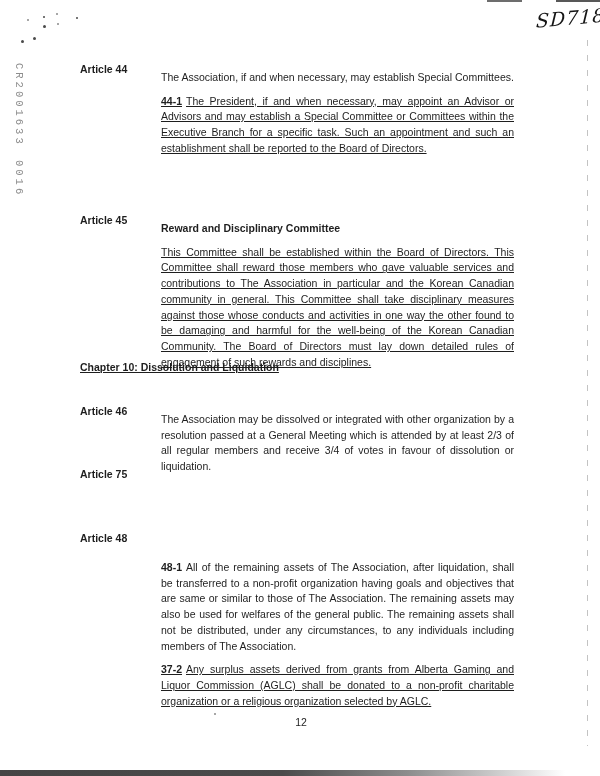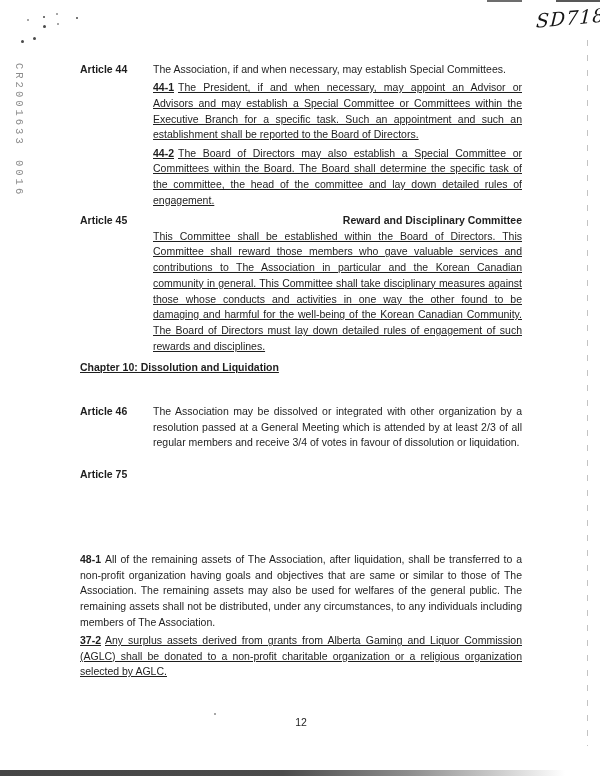--- a/index.html
+++ b/index.html
@@ -5,24 +5,24 @@
   html,body { margin:0; padding:0; background:#e9e9e9; }
   .page {
     position:relative; width:600px; height:776px; background:#ffffff;
     font-family:"Liberation Sans", sans-serif; color:#1e1e1e; overflow:hidden;
     margin:0 auto;
   }
   
   .article { position:absolute; left:80px; width:442px; display:flex; }
   .label { flex:none; width:73px; font-weight:bold; font-size:10.5px; line-height:15.7px; }
   .body  { flex:1; font-size:10.5px; line-height:15.7px; }
-  .para  { margin:0; }
+  .para  { margin:8px; }
   .para + .para { margin-top:2.5px;text-decoration:underline; }
   .just  { text-align:justify; }
-  .head  { font-weight:bold;text-align:right; }
+  .head  { font-weight:bold; }
   .pf    { margin-right:4px; }
   .body48 { padding-top:21px; }
   .chapter {
     position:absolute; left:80px; width:442px; top:361px; text-align:left;
     font-weight:bold; font-size:10.5px; text-decoration:underline;
   }
   .pagenum { position:absolute; left:80px; width:442px; top:716px; text-align:center; font-size:10.5px; }
   
   .handwritten {
     position:absolute; top:6px; left:536px; color:#151515;
@@ -74,21 +74,20 @@
 
   <div class="handwritten">SD7186</div>
 
   <div class="stamp"><span>CR2001633</span><span class="stamp-suffix">0016</span></div>
 
   <section class="article" style="top:62px">
     <div class="label">Article 44</div>
     <div class="body">
       <p class="para"><span>The Association, if and when necessary, may establish Special Committees.</span></p>
       <p class="para just"><b class="pf">44-1</b><span>The President, if and when necessary, may appoint an Advisor or Advisors and may establish a Special Committee or Committees within the Executive Branch for a specific task. Such an appointment and such an establishment shall be reported to the Board of Directors.</span></p>
-      <p class="para just"><b class="pf">44-2</b><span>The Board of Directors may also establish a Special Committee or Committees within the Board. The Board shall determine the specific task of the committee, the head of the committee and lay down detailed rules of engagement.</span></p>
     </div>
   </section>
 
   <section class="article" style="top:213px">
     <div class="label">Article 45</div>
     <div class="body">
       <p class="para head">Reward and Disciplinary Committee</p>
       <p class="para just" style="margin-top:0"><span>This Committee shall be established within the Board of Directors. This Committee shall reward those members who gave valuable services and contributions to The Association in particular and the Korean Canadian community in general. This Committee shall take disciplinary measures against those whose conducts and activities in one way the other found to be damaging and harmful for the well-being of the Korean Canadian Community. The Board of Directors must lay down detailed rules of engagement of such rewards and disciplines.</span></p>
     </div>
   </section>
@@ -100,20 +99,21 @@
     <div class="body">
       <p class="para just"><span>The Association may be dissolved or integrated with other organization by a resolution passed at a General Meeting which is attended by at least 2/3 of all regular members and receive 3/4 of votes in favour of dissolution or liquidation.</span></p>
     </div>
   </section>
 
   <section class="article" style="top:467px">
     <div class="label">Article 75</div>
   </section>
 
   <section class="article" style="top:531px">
+    <div class="label">Article 48</div>
     <div class="body body48">
       <p class="para just"><b class="pf">48-1</b><span>All of the remaining assets of The Association, after liquidation, shall be transferred to a non-profit organization having goals and objectives that are same or similar to those of The Association. The remaining assets may also be used for welfares of the general public. The remaining assets shall not be distributed, under any circumstances, to any individuals including members of The Association.</span></p>
       <p class="para just"><b class="pf">37-2</b><span>Any surplus assets derived from grants from Alberta Gaming and Liquor Commission (AGLC) shall be donated to a non-profit charitable organization or a religious organization selected by AGLC.</span></p>
     </div>
   </section>
 
   <div class="pagenum">12</div>
 
 </div>
 

